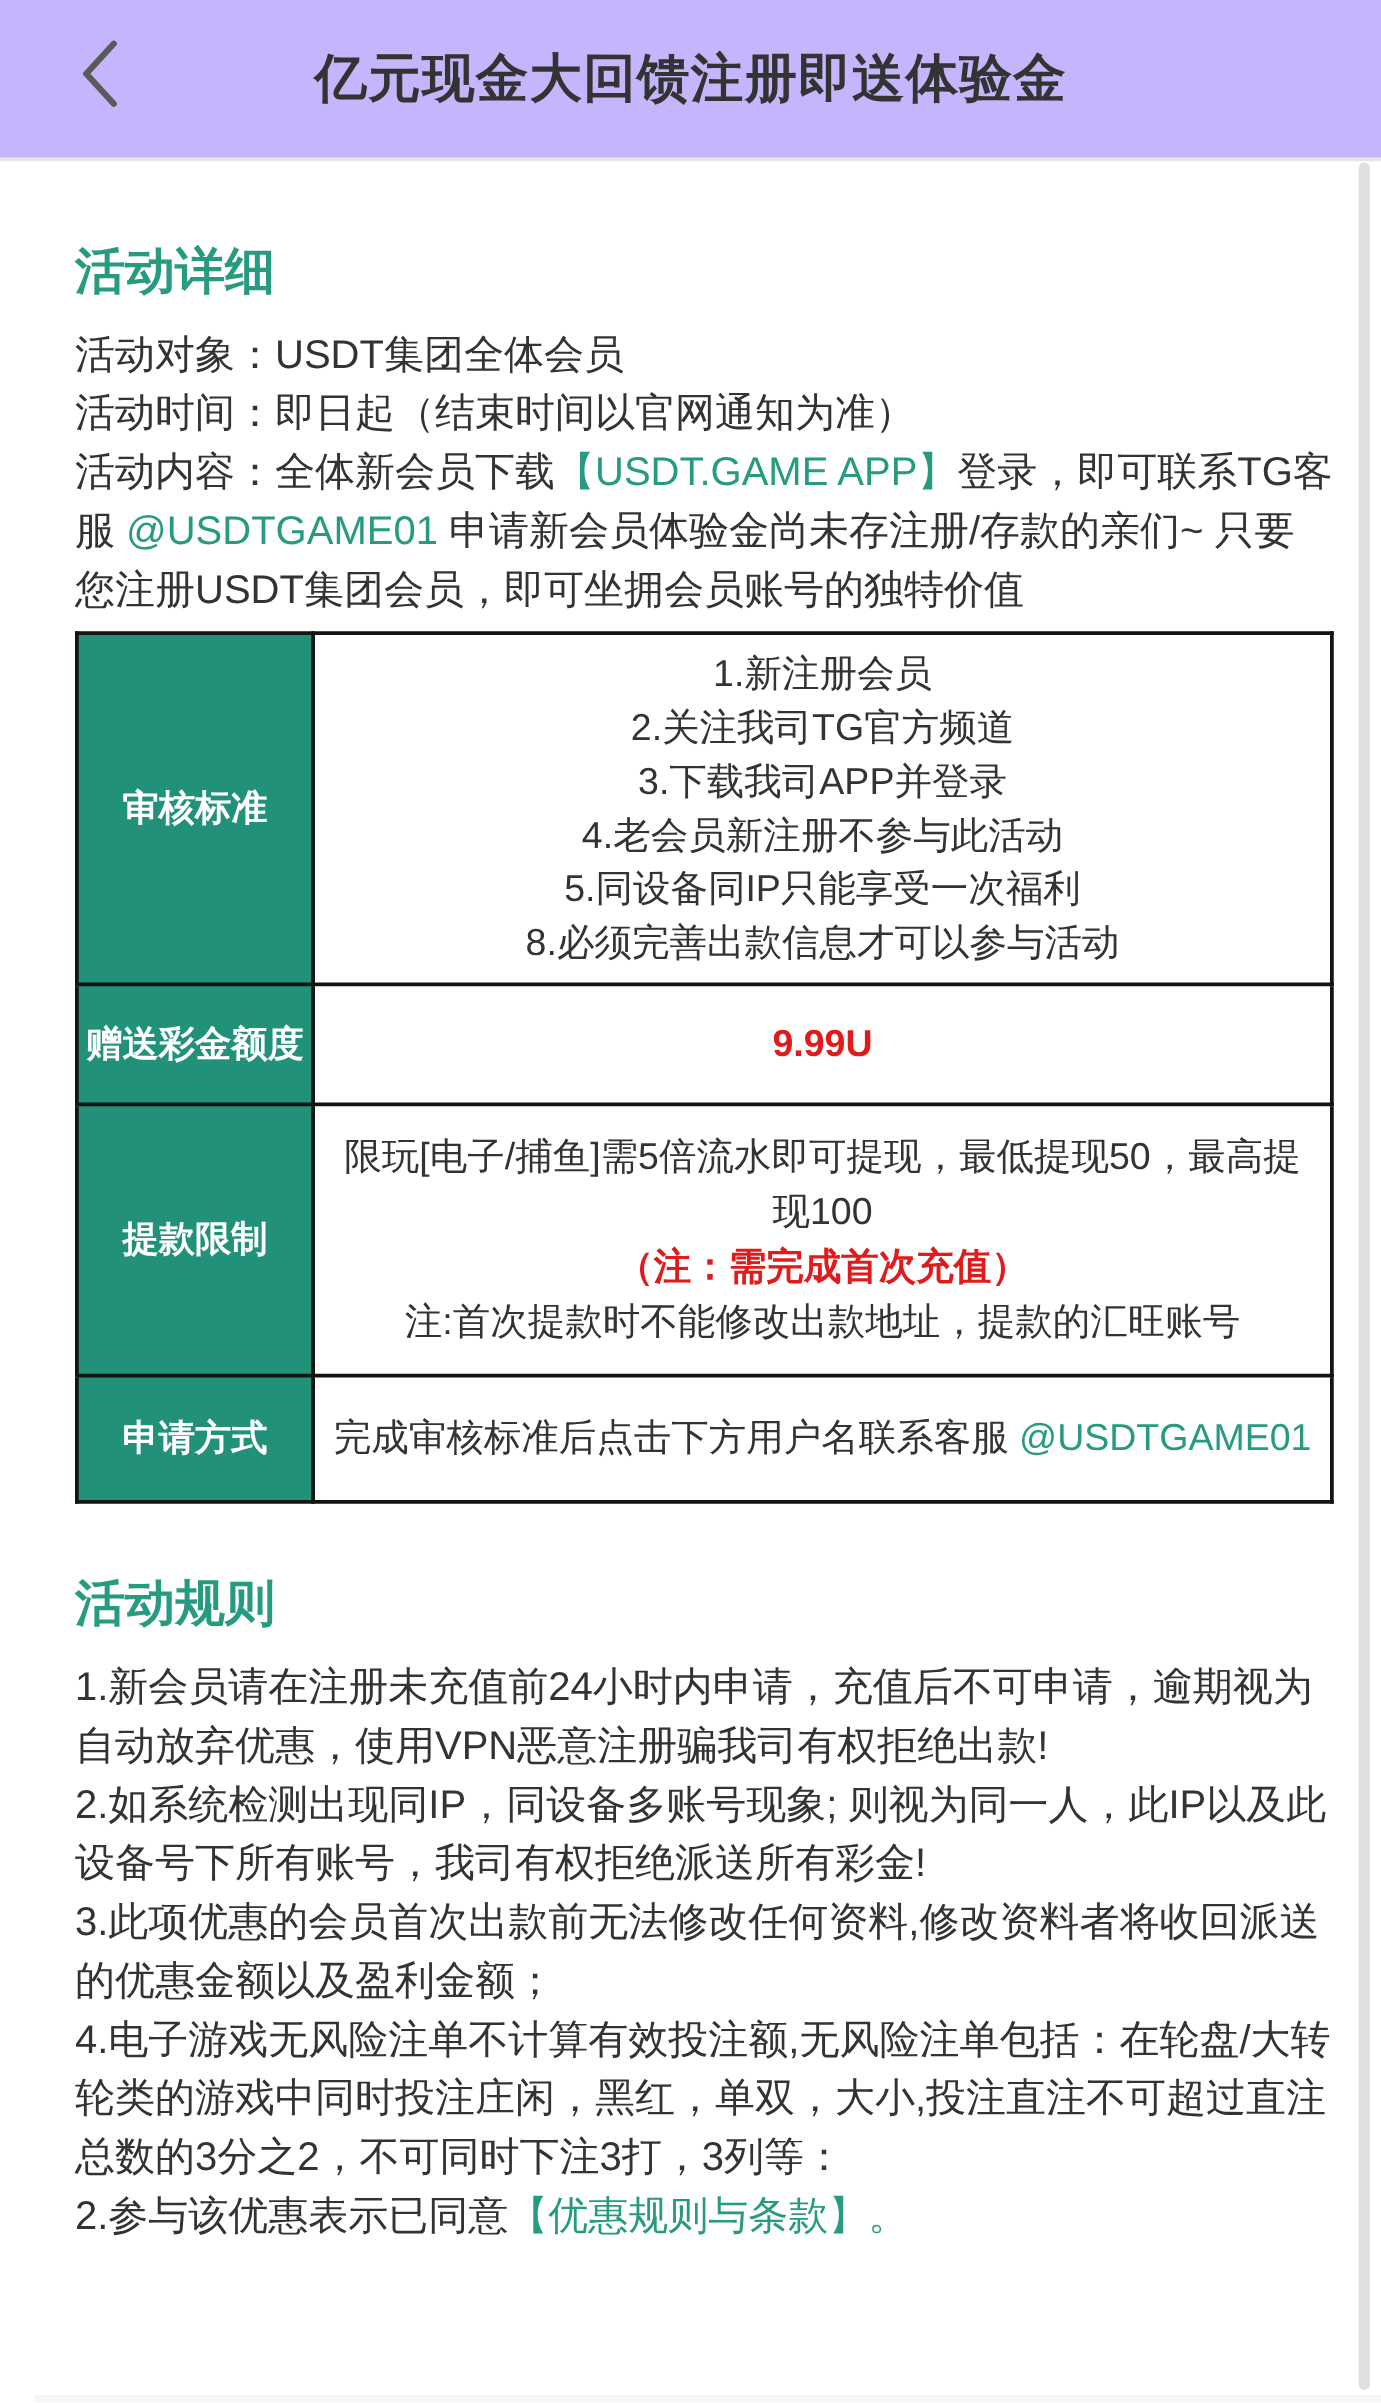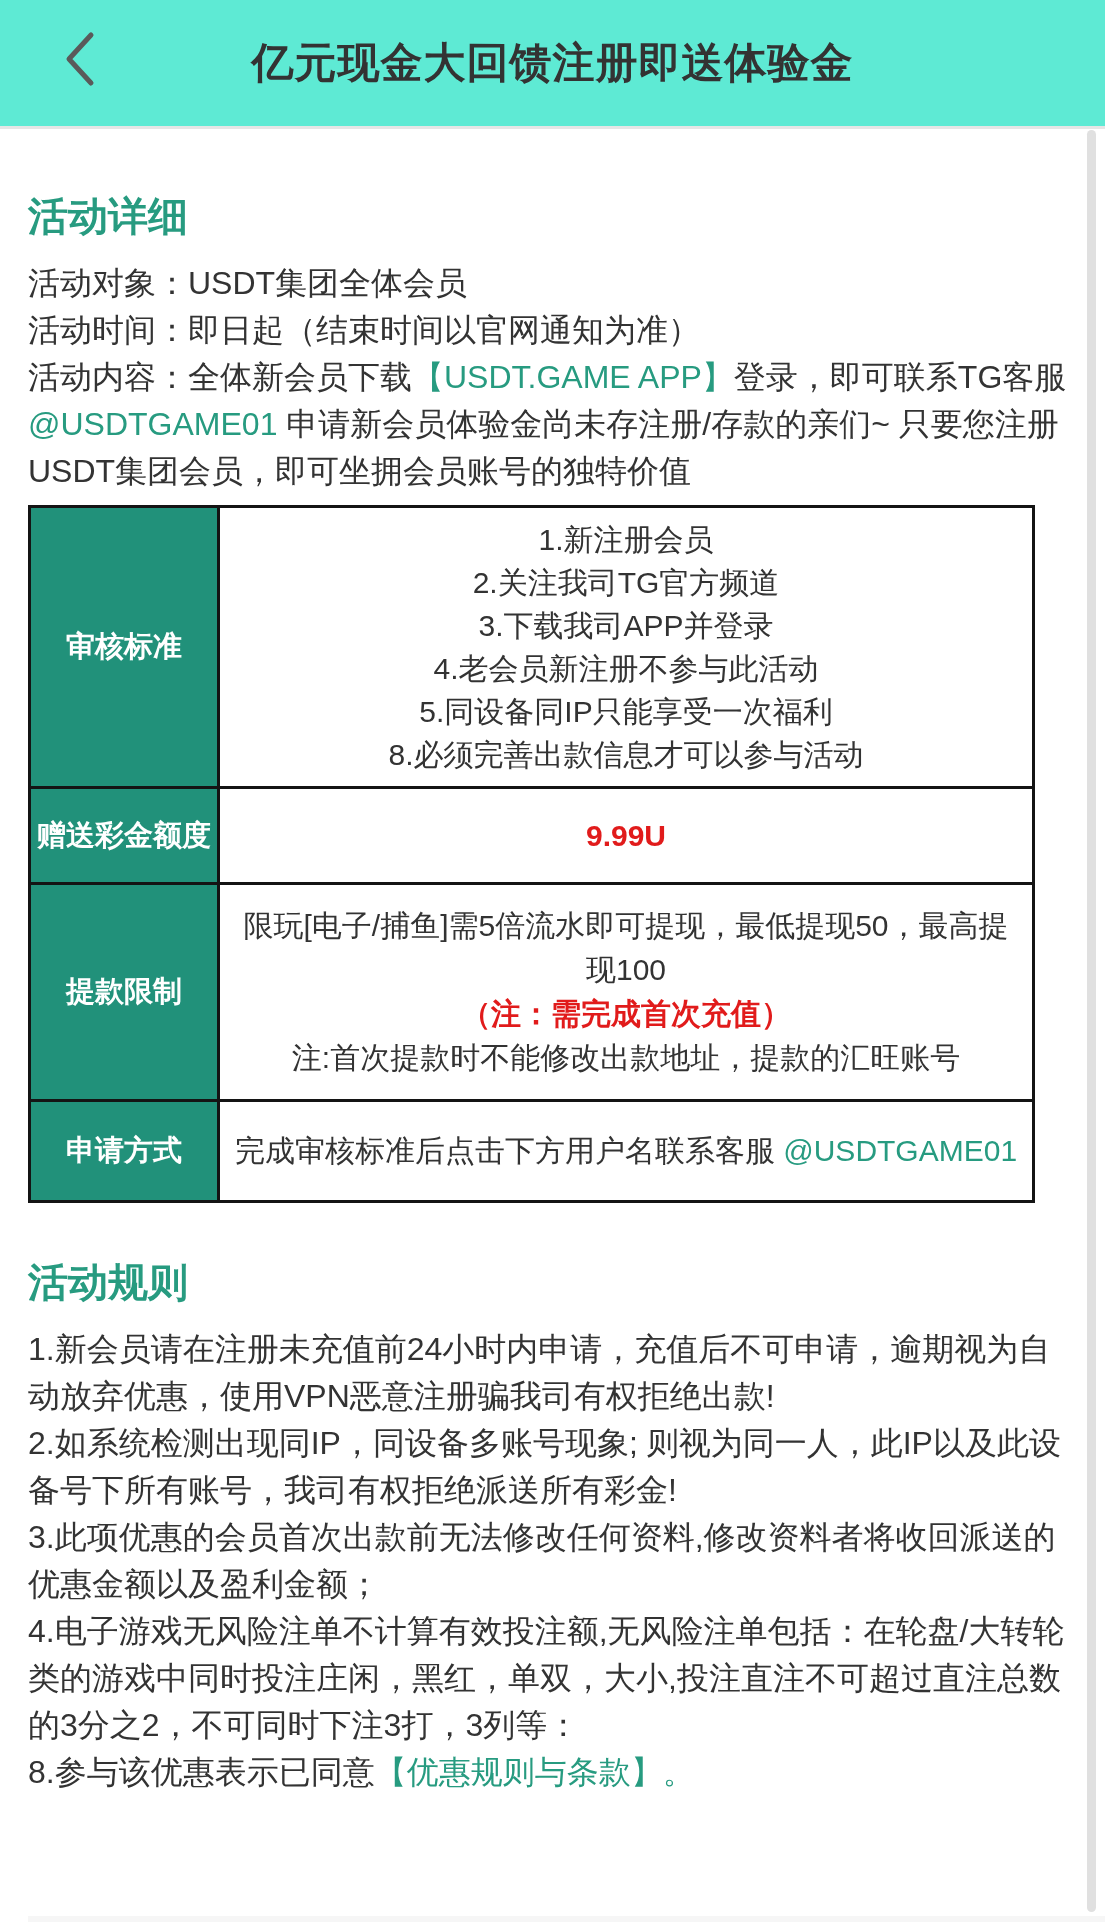--- a/index.html
+++ b/index.html
@@ -15,38 +15,38 @@
     font-family:"Liberation Sans","DejaVu Sans",sans-serif;
     color:var(--ink);
     position:relative;
     overflow:hidden;
   }
   
   .app-header{
     height:126px;
     position:relative;
     display:flex;align-items:center;justify-content:center;
-    background:#5eead4;
+    background:#c4b5fd;
   }
   .back-btn{
     position:absolute;left:48px;top:24px;
     width:64px;height:72px;
     display:flex;align-items:center;justify-content:center;
     cursor:pointer;background:none;border:none;padding:0;
   }
   .page-title{
     margin:0;
     font-size:42px;
     font-weight:600;
     color:#333;
     letter-spacing:1px;
   }
   .header-divider{height:3px;background:#e6e6e6;}
   
-  .content{padding:0 38px 0 28px;}
+  .content{padding:0 38px 0 60px;}
   .section-heading{
     color:var(--green-text);
     font-size:40px;
     font-weight:700;
     margin:60px 0 16px 0;
   }
   .section-heading.rules{margin-top:52px;font-family:Liberation Mono, monospace;}
   .para, .rule-item{
     font-size:32px;
     line-height:47px;
@@ -165,21 +165,21 @@
         </tbody>
     </table>
 
     <h2 class="section-heading rules">活动规则</h2>
 
     <div id="rules-list">
         <p class="rule-item"><span>1.新会员请在注册未充值前24小时内申请，充值后不可申请，逾期视为自动放弃优惠，使用VPN恶意注册骗我司有权拒绝出款!</span></p>
         <p class="rule-item"><span>2.如系统检测出现同IP，同设备多账号现象; 则视为同一人，此IP以及此设备号下所有账号，我司有权拒绝派送所有彩金!</span></p>
         <p class="rule-item"><span>3.此项优惠的会员首次出款前无法修改任何资料,修改资料者将收回派送的优惠金额以及盈利金额；</span></p>
         <p class="rule-item"><span>4.电子游戏无风险注单不计算有效投注额,无风险注单包括：在轮盘/大转轮类的游戏中同时投注庄闲，黑红，单双，大小,投注直注不可超过直注总数的3分之2，不可同时下注3打，3列等：</span></p>
-        <p class="rule-item"><span>8.参与该优惠表示已同意</span><span class="green-bold">【优惠规则与条款】。</span></p>
+        <p class="rule-item"><span>2.参与该优惠表示已同意</span><span class="green-bold">【优惠规则与条款】。</span></p>
       </div>
 
   </main>
 
   <div class="scrollbar-thumb"></div>
   <div class="bottom-bar"></div>
 
 </div>
 
 </body></html>

